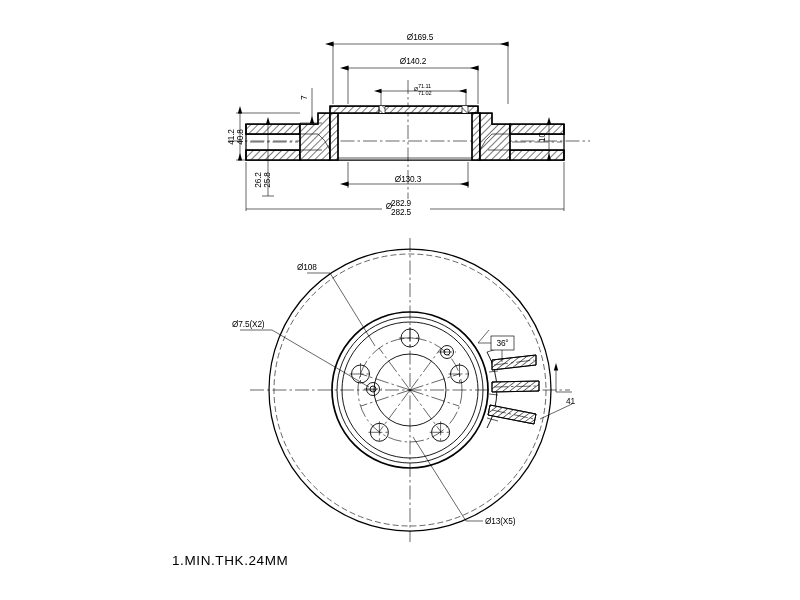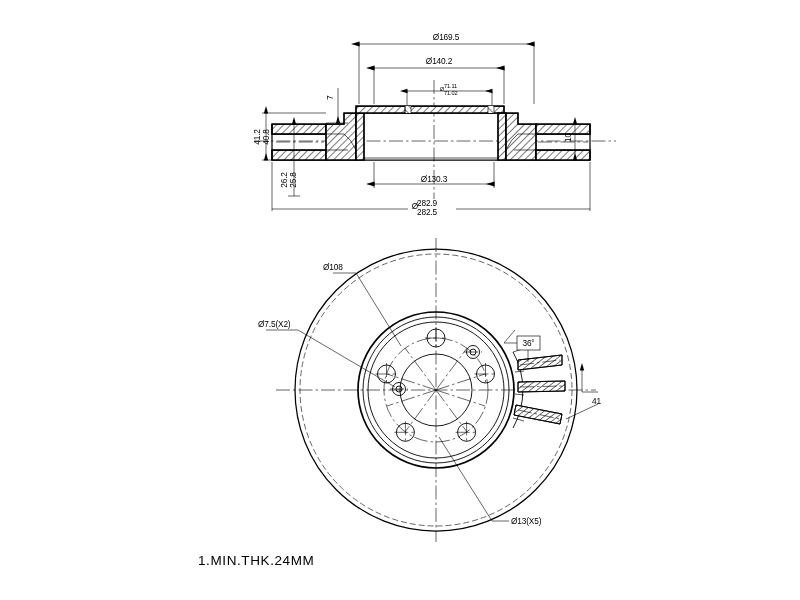--- a/index.html
+++ b/index.html
@@ -13,21 +13,20 @@
     height: 600px;
     position: relative;
     overflow: hidden;
     font-family: "Liberation Sans", sans-serif;
   }
   #drawing-root {
     position: absolute;
     left: 0; top: 0;
     width: 744px;
     height: 600px;
-    padding-left: 26px;
   }
   svg#cad {
     display: block;
     width: 800px;
     height: 600px;
   }
   .ln   { stroke: #000; fill: none; stroke-width: 0.9; }
   .ln-t { stroke: #000; fill: none; stroke-width: 0.65; }
   .ln-h { stroke: #000; fill: none; stroke-width: 1.7; }
   .ln-m { stroke: #000; fill: none; stroke-width: 1.25; }

